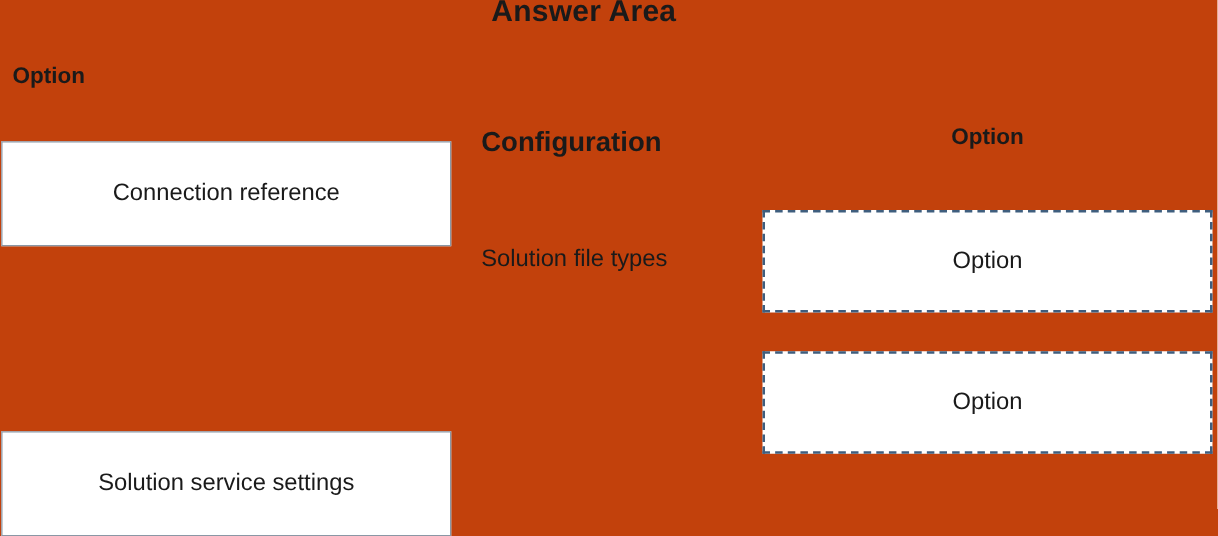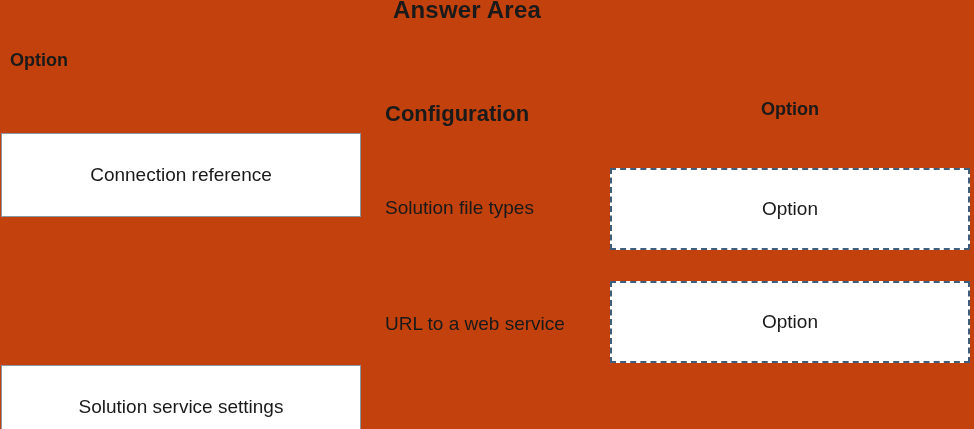--- a/index.html
+++ b/index.html
@@ -39,21 +39,20 @@
     width: 358px;
     height: 82px;
     border: 1px solid #8a97a5;
     background: #ffffff;
     display: flex;
     align-items: center;
     justify-content: center;
     font-size: 19px;
     cursor: move;
     box-sizing: content-box;
-    margin-top: 20px;
   }
   .option-box.b1 { top: 113px; }
   .option-box.b2 { top: 230px; }
   .option-box.b3 { top: 345px; }
   .config-header {
     position: absolute;
     left: 385px;
     top: 101px;
     font-size: 22px;
     font-weight: bold;
@@ -112,19 +111,18 @@
   <div class="config-header">Configuration</div>
 
   <div class="option-col-header">Option</div>
 
   <div class="row-label r1">Solution file types</div>
 
   <div class="drop-zone z1">
     <span>Option</span>
   </div>
 
-  <div class="row-label r2">URL to a web service</div>
 
   <div class="drop-zone z2">
     <span>Option</span>
   </div>
 
 </div>
 
 </body></html>

